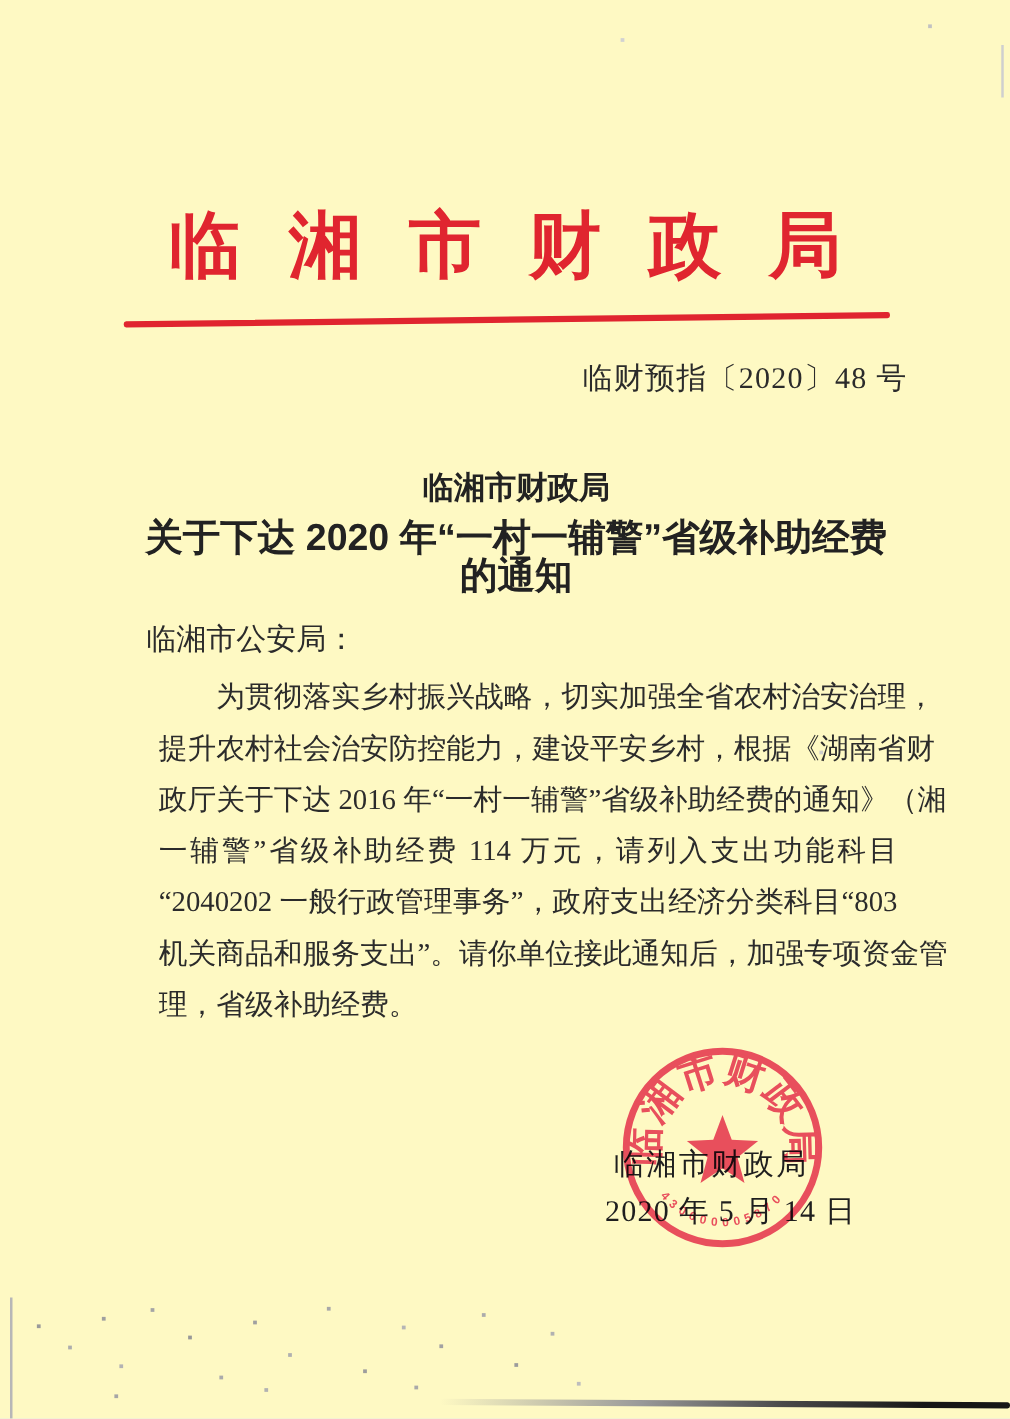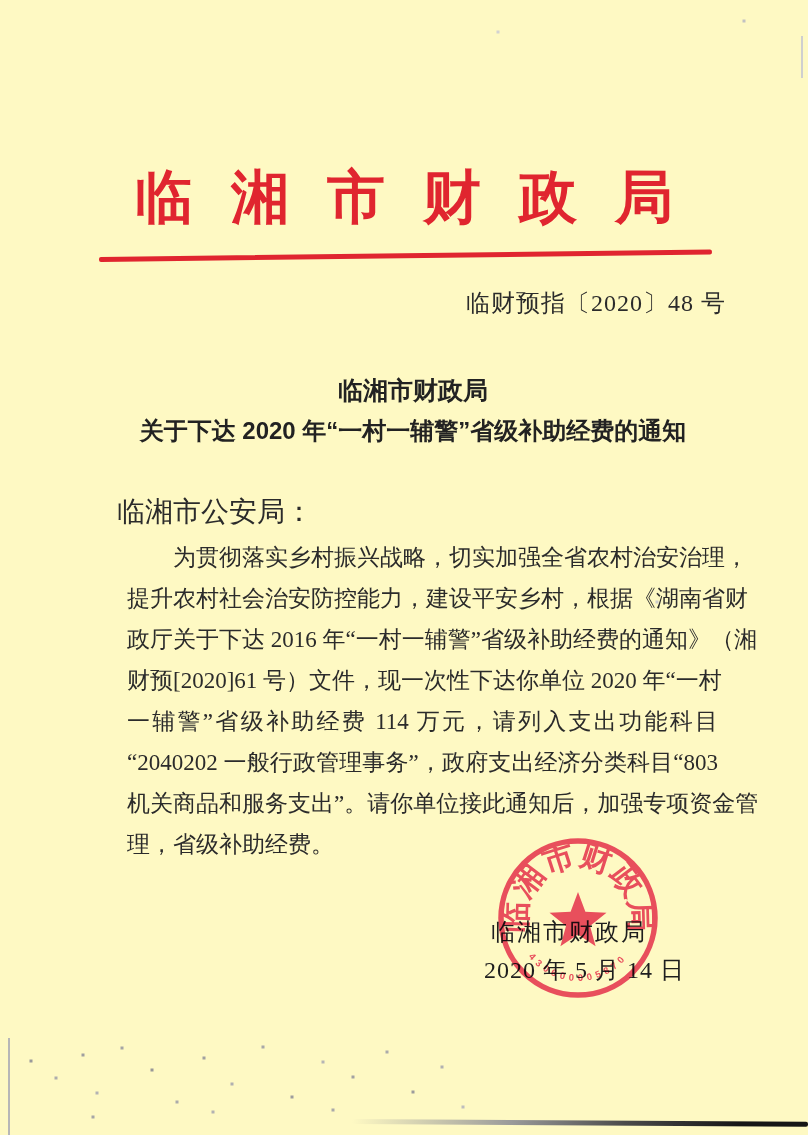--- a/index.html
+++ b/index.html
@@ -40,27 +40,27 @@
     position:absolute;top:377px;left:117px;width:592px;
     text-align:center;
     font-family:"Liberation Sans", sans-serif;
     font-weight:bold;font-size:25px;line-height:27px;
     color:#222;
   }
   .title-subject{
     position:absolute;top:416px;left:109px;width:608px;
     text-align:center;
     font-family:"Liberation Sans", sans-serif;
-    font-weight:bold;font-size:24px;line-height:30px;
+    font-weight:bold;font-size:30px;line-height:30px;
     color:#222;
   }
   
   .addressee{
     position:absolute;top:497px;left:117px;
-    font-size:28px;line-height:30px;color:#2b2b2b;
+    font-size:24px;line-height:30px;color:#2b2b2b;
   }
   .body-block{
     position:absolute;top:537px;left:127px;width:591px;
     font-size:23px;color:#2b2b2b;
   }
   .body-line{
     height:41px;line-height:41px;
     text-align:justify;text-align-last:justify;
     white-space:nowrap;
   }
@@ -125,21 +125,20 @@
 
   <div class="title-org">临湘市财政局</div>
   <div class="title-subject">关于下达 2020 年“一村一辅警”省级补助经费的通知</div>
 
   <div class="addressee">临湘市公安局：</div>
 
   <div class="body-block">
     <div class="body-line first">为贯彻落实乡村振兴战略，切实加强全省农村治安治理，</div>
     <div class="body-line">提升农村社会治安防控能力，建设平安乡村，根据《湖南省财</div>
     <div class="body-line">政厅关于下达 2016 年“一村一辅警”省级补助经费的通知》（湘</div>
-    <div class="body-line">财预[2020]61 号）文件，现一次性下达你单位 2020 年“一村</div>
     <div class="body-line">一辅警”省级补助经费 114 万元，请列入支出功能科目</div>
     <div class="body-line">“2040202 一般行政管理事务”，政府支出经济分类科目“803</div>
     <div class="body-line">机关商品和服务支出”。请你单位接此通知后，加强专项资金管</div>
     <div class="body-line last">理，省级补助经费。</div>
   </div>
 
   <div class="signer">临湘市财政局</div>
   <div class="date">2020 年 5 月 14 日</div>
 
   <svg class="stamp" viewBox="0 0 190 190" xmlns="http://www.w3.org/2000/svg">

